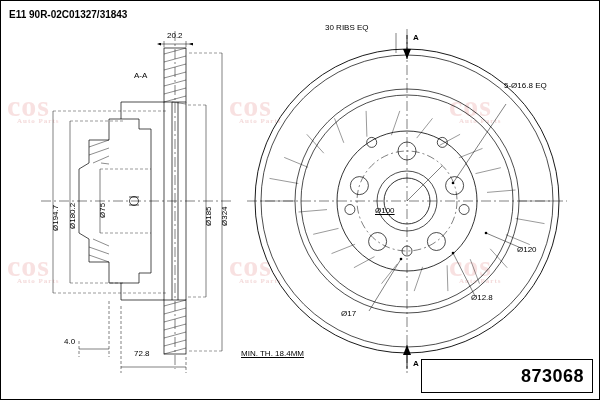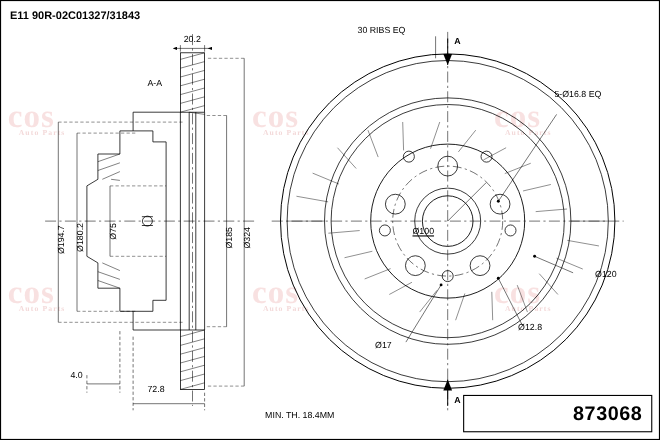--- a/index.html
+++ b/index.html
@@ -209,29 +209,29 @@
   <div class="txt" style="left:166px;top:30px;">20.2</div>
 
   <div class="txt vert" style="left:50px;top:230px;">Ø194.7</div>
   <div class="txt vert" style="left:67px;top:228px;">Ø180.2</div>
   <div class="txt vert" style="left:97px;top:217px;">Ø75</div>
   <div class="txt vert" style="left:203px;top:225px;">Ø185</div>
   <div class="txt vert" style="left:219px;top:225px;">Ø324</div>
 
   <div class="txt" style="left:63px;top:336px;">4.0</div>
   <div class="txt" style="left:133px;top:348px;">72.8</div>
-  <div class="txt" style="left:240px;top:372px;">MIN. TH. 18.4MM</div>
+  <div class="txt" style="left:240px;top:348px;text-decoration:underline;">MIN. TH. 18.4MM</div>
 
   <div class="txt" style="left:324px;top:22px;">30 RIBS EQ</div>
   <div class="txt b" style="left:412px;top:32px;">A</div>
   <div class="txt b" style="left:412px;top:358px;">A</div>
 
   <div class="txt" style="left:458px;top:80px;margin-left:45px;">5-Ø16.8 EQ</div>
   <div class="txt" style="left:374px;top:205px;text-decoration:underline;">Ø100</div>
-  <div class="txt" style="left:540px;top:244px;">Ø120</div>
+  <div class="txt" style="left:516px;top:244px;">Ø120</div>
   <div class="txt" style="left:340px;top:308px;text-align:center;">Ø17</div>
   <div class="txt" style="left:470px;top:292px;">Ø12.8</div>
 
 
   <div class="partbox">
 
     <div class="no">873068</div>
   </div>
 
 </div>

